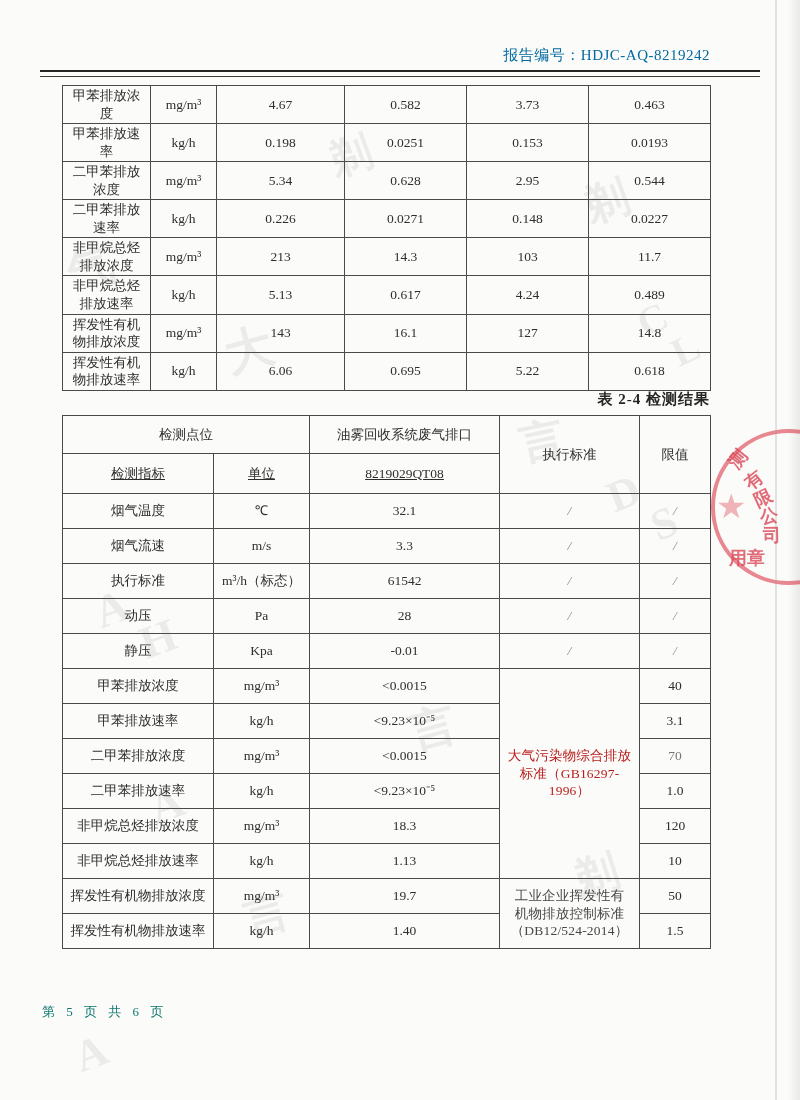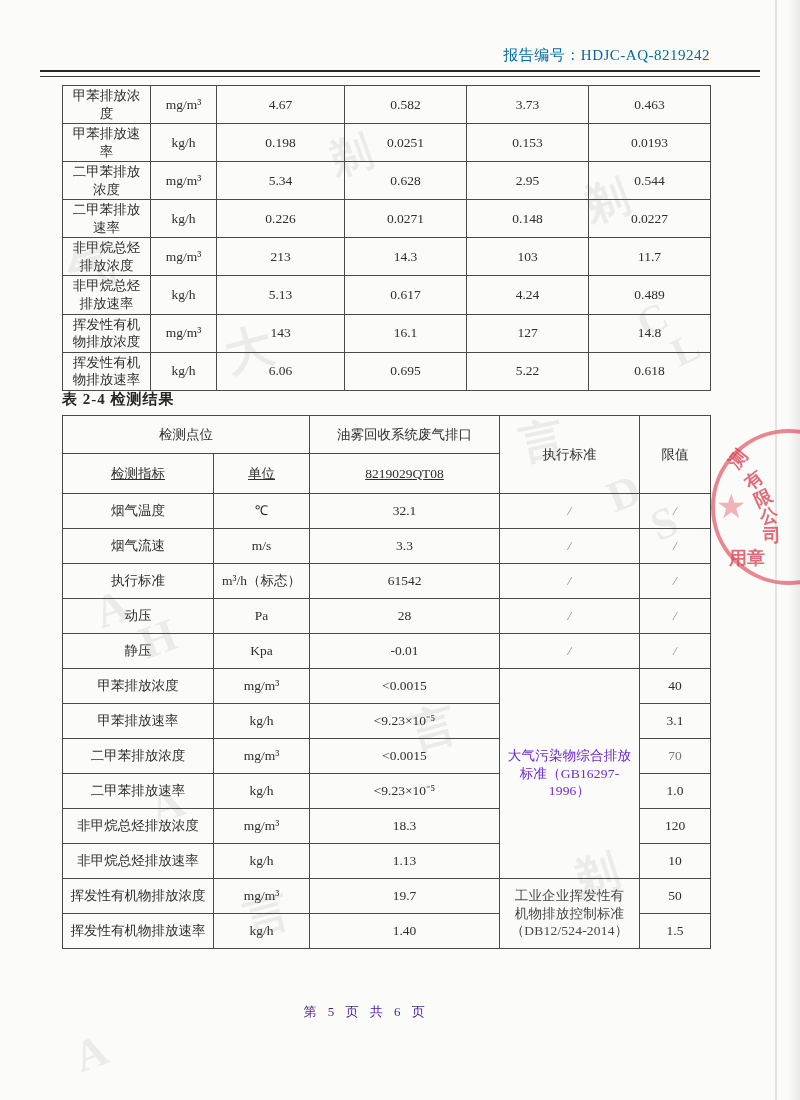--- a/index.html
+++ b/index.html
@@ -27,31 +27,31 @@
   }
   .t1 { left:62px; top:85px; width:648px; }
   .t1 tr { height:37.5px; }
   .t2 { left:62px; top:415px; width:648px; }
   .t2 tr.hrow1 { height:38px; }
   .t2 tr.hrow2 { height:40px;text-decoration:underline; }
   .t2 tr.brow  { height:35px;font-family:Liberation Serif, serif; }
   .t2 td { font-size:13.5px; }
   .hcell { font-size:14px; }
   .slash { color:#8f8f8f; font-style:italic; }
-  .std-cell { font-size:12.5px; white-space:pre-line; color:#6d28d9; letter-spacing:0.2px; padding:1px 2px; }
+  .std-cell { font-size:12.5px; white-space:pre-line; color:#b91c1c; letter-spacing:0.2px; padding:1px 2px; }
   .std-cell.db { color:#474747; }
   .faded { color:#777; }
 
   .tbl-title {
     position:absolute; left:62px; top:390px; width:648px;
-    text-align:left; font-size:15px; font-weight:bold; color:#262626; letter-spacing:1px;
+    text-align:right; font-size:15px; font-weight:bold; color:#262626; letter-spacing:1px;
   }
   .footer {
     position:absolute; left:42px; top:1003px; width:648px;
-    text-align:center; font-size:13px; color:#4c1d95; letter-spacing:4px;
+    text-align:left; font-size:13px; color:#0f766e; letter-spacing:4px;
   }
 
   .stamp-ring {
     position:absolute; left:711px; top:429px; width:156px; height:156px;
     border:4px solid rgba(226,90,102,0.72); border-radius:50%;
     pointer-events:none;
   }
   .stamp-char {
     position:absolute; font-size:18px; font-weight:bold;
     color:rgba(219,75,89,0.82); pointer-events:none;

